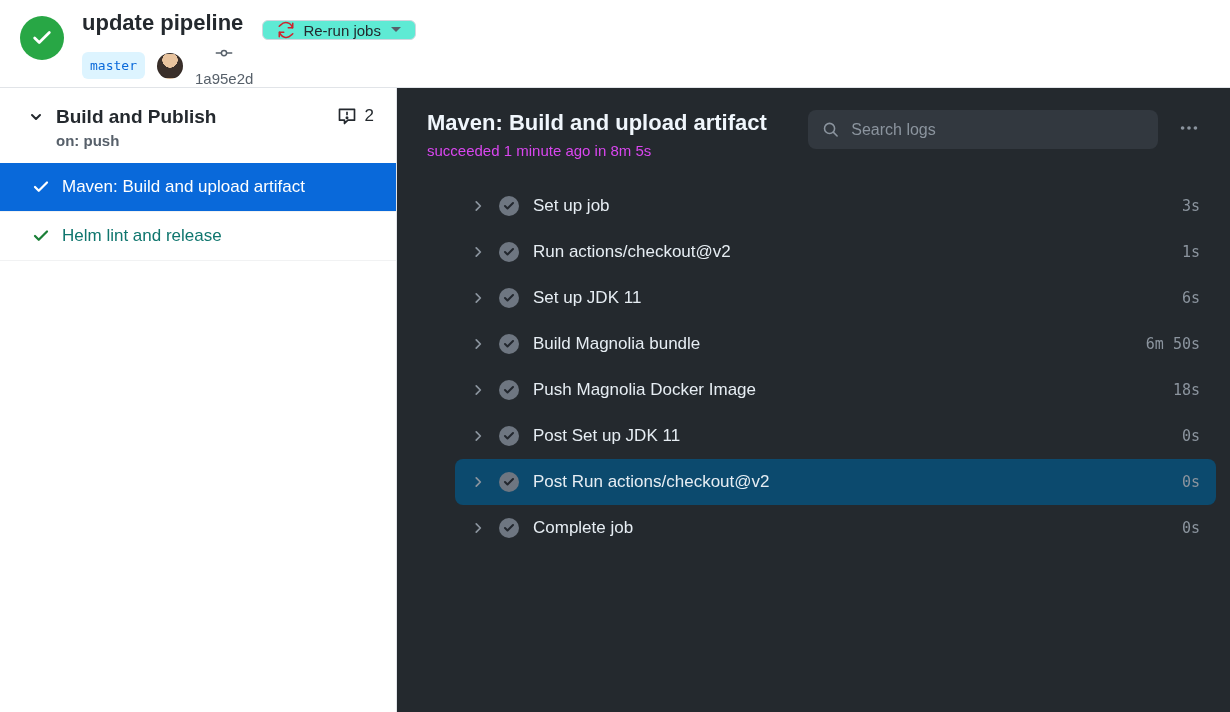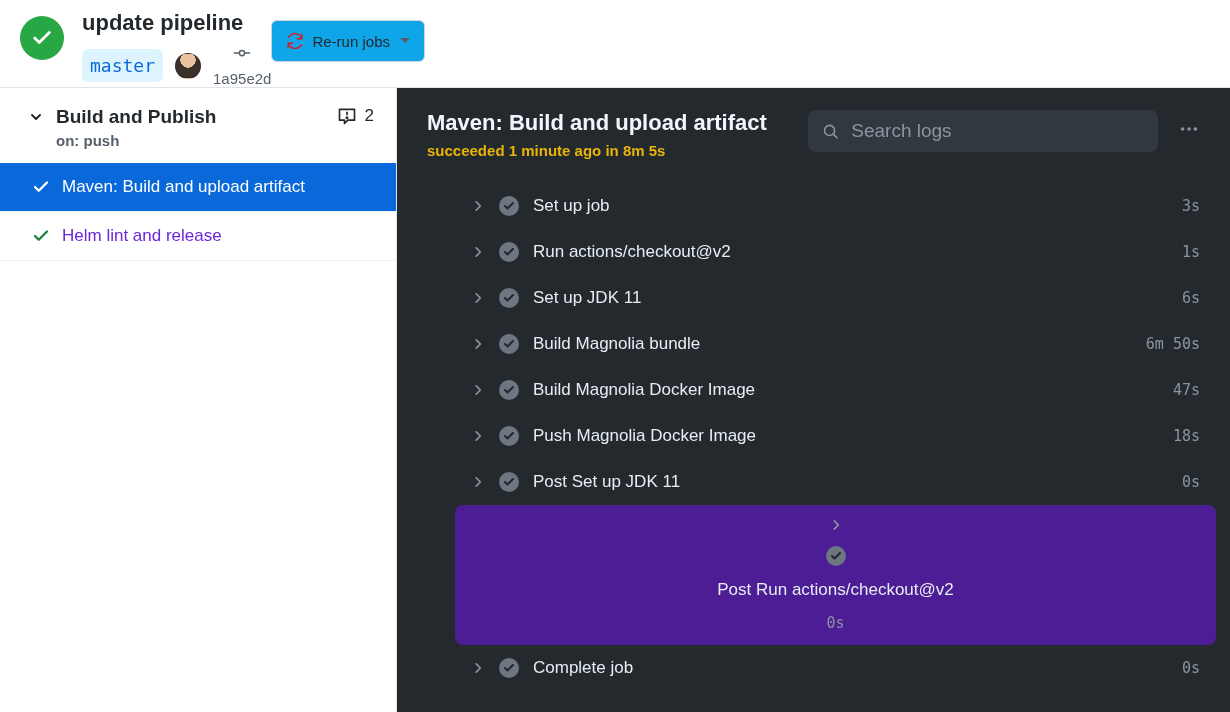--- a/index.html
+++ b/index.html
@@ -29,33 +29,33 @@
     margin-top: 6px;
     flex-shrink: 0;
   }
   .status-circle svg { stroke: #fff; }
   .title-block { display: flex; flex-direction: column; gap: 8px; }
   .run-title { font-size: 22px; font-weight: 600; color: #24292e; }
   .meta-row { display: flex; align-items: center; gap: 12px; }
   .branch-pill {
     background: #ddf4ff; color: #0969da;
     font-family: ui-monospace, SFMono-Regular, Menlo, monospace;
-    font-size: 18px; padding: 6px 8px; border-radius: 6px;
+    font-size: 13px; padding: 6px 8px; border-radius: 6px;
   }
   .avatar {
     width: 26px; height: 26px; border-radius: 50%;
     background: radial-gradient(circle at 50% 25%, #e8c39e 0%, #e8c39e 35%, #3a2f2a 36%, #3a2f2a 100%);
     border: 1px solid rgba(0,0,0,.1);
   }
   .commit-info { display: flex; align-items: center; gap: 8px; color: #57606a; font-size: 15px; flex-direction: column; }
   .rerun-btn {
     display: flex; align-items: center; gap: 8px;
-    background: #0ea5e9; border: 1px solid #d0d7de; border-radius: 6px;
-    padding: 11px 14px; font-size: 15px; font-weight: 500; color: #24292e;
-    cursor: pointer; margin-top: 10px;
+    background: #5eead4; border: 1px solid #d0d7de; border-radius: 6px;
+    padding: 0 14px; font-size: 15px; font-weight: 500; color: #24292e;
+    cursor: pointer; margin-top: 10px; margin-left: 9px;
   }
   .rerun-btn .caret { margin-left: 2px; }
 
   
   .body { display: flex; height: calc(712px - 88px); justify-content: center; }
   .sidebar { width: 397px; border-right: 1px solid #e1e4e8; background: #fff; }
   .workflow-header {
     display: flex; align-items: flex-start; justify-content: space-between;
     padding: 18px 22px 14px 28px;
   }
@@ -63,50 +63,50 @@
   .workflow-name { font-size: 19px; font-weight: 600; }
   .workflow-on { font-size: 15px; color: #57606a; margin-top: 4px; margin-left: 28px; font-weight: bold; }
   .anno-count { display: flex; align-items: center; gap: 8px; color: #24292e; font-size: 17px; }
 
   .job-item {
     display: flex; align-items: center; gap: 12px;
     padding: 14px 22px 14px 32px; font-size: 17px; cursor: pointer;
     border-bottom: 1px solid #f1f2f3;
   }
   .job-item.selected { background: #0969da; color: #fff; }
-  .job-item.link { color: #6d28d9; }
+  .job-item.link { color: #0f766e; }
   .job-item svg { flex-shrink: 0; }
 
   
   .logpanel { flex: 1; background: #24292e; color: #c9d1d9; display: flex; flex-direction: column; }
   .logpanel-header {
     display: flex; align-items: flex-start; justify-content: space-between;
     padding: 22px 24px 18px 30px; gap: 16px;
   }
   .job-heading { font-size: 22px; font-weight: 600; color: #f0f6fc; }
-  .job-subtext { font-size: 15px; color: #eab308; margin-top: 6px; font-weight: bold; }
+  .job-subtext { font-size: 15px; color: #d946ef; margin-top: 6px; }
   .log-header-right { display: flex; align-items: center; gap: 14px; }
   .search-wrap {
     display: flex; align-items: center; gap: 12px;
     background: #32383f; border-radius: 8px; padding: 10px 14px;
     width: 350px;
   }
   .search-wrap input {
     background: transparent; border: none; outline: none;
-    color: #c9d1d9; font-size: 19px; width: 100%;
+    color: #c9d1d9; font-size: 16px; width: 100%;
   }
   .search-wrap input::placeholder { color: #8b949e; }
   .kebab { cursor: pointer; color: #8b949e; padding: 6px; }
 
   .steps { padding: 6px 14px 0 14px; margin-left: 44px; }
   .step-row {
     display: flex; align-items: center; gap: 14px;
     padding: 13px 16px; border-radius: 8px; cursor: pointer;
   }
-  .step-row.hover { background: #4c1d95; flex-direction: column; }
+  .step-row.hover { background: #0c4a6e; }
   .step-name { flex: 1; font-size: 17px; color: #e6edf3; }
   .step-dur { font-family: ui-monospace, SFMono-Regular, Menlo, monospace; font-size: 15px; color: #8b949e; }
   .mini-check {
     width: 20px; height: 20px; border-radius: 50%; background: #6e7681;
     display: flex; align-items: center; justify-content: center; flex-shrink:0;
   }
   .mini-check svg { stroke: #22272e; }
   .chev { color: #8b949e; flex-shrink:0; }
 </style>
 </head>
@@ -261,32 +261,20 @@
         </div>
         <div class="step-row">
           <svg class="chev" width="14" height="14" viewBox="0 0 24 24" fill="none" stroke="#8b949e" stroke-width="3" stroke-linecap="round" stroke-linejoin="round">
             <polyline points="9 5 16 12 9 19"></polyline>
           </svg>
           <span class="mini-check">
             <svg width="12" height="12" viewBox="0 0 24 24" fill="none" stroke-width="4" stroke-linecap="round" stroke-linejoin="round">
               <polyline points="4 12 9 17 20 6"></polyline>
             </svg>
           </span>
-          <span class="step-name">Build Magnolia Docker Image</span>
-          <span class="step-dur">47s</span>
-        </div>
-        <div class="step-row">
-          <svg class="chev" width="14" height="14" viewBox="0 0 24 24" fill="none" stroke="#8b949e" stroke-width="3" stroke-linecap="round" stroke-linejoin="round">
-            <polyline points="9 5 16 12 9 19"></polyline>
-          </svg>
-          <span class="mini-check">
-            <svg width="12" height="12" viewBox="0 0 24 24" fill="none" stroke-width="4" stroke-linecap="round" stroke-linejoin="round">
-              <polyline points="4 12 9 17 20 6"></polyline>
-            </svg>
-          </span>
           <span class="step-name">Push Magnolia Docker Image</span>
           <span class="step-dur">18s</span>
         </div>
         <div class="step-row">
           <svg class="chev" width="14" height="14" viewBox="0 0 24 24" fill="none" stroke="#8b949e" stroke-width="3" stroke-linecap="round" stroke-linejoin="round">
             <polyline points="9 5 16 12 9 19"></polyline>
           </svg>
           <span class="mini-check">
             <svg width="12" height="12" viewBox="0 0 24 24" fill="none" stroke-width="4" stroke-linecap="round" stroke-linejoin="round">
               <polyline points="4 12 9 17 20 6"></polyline>

